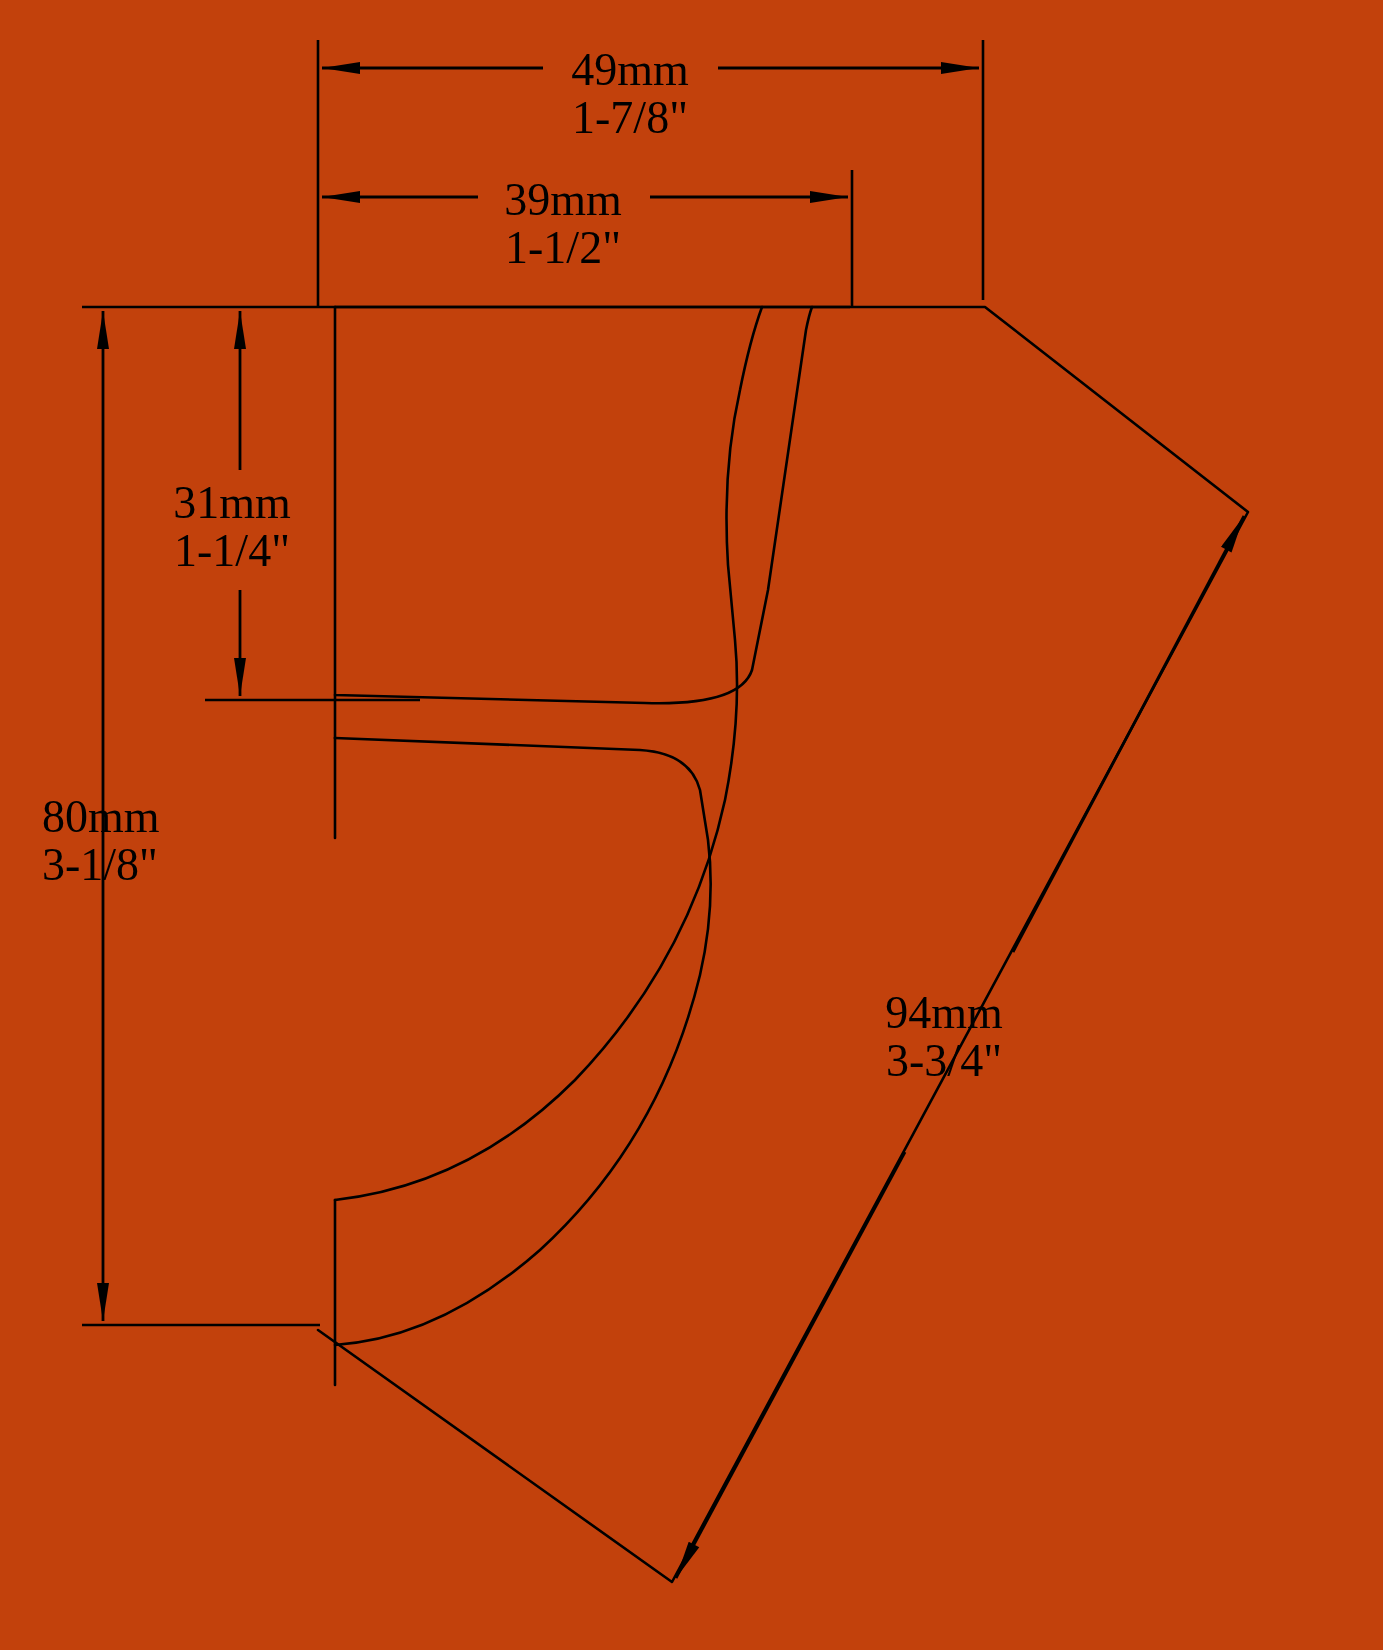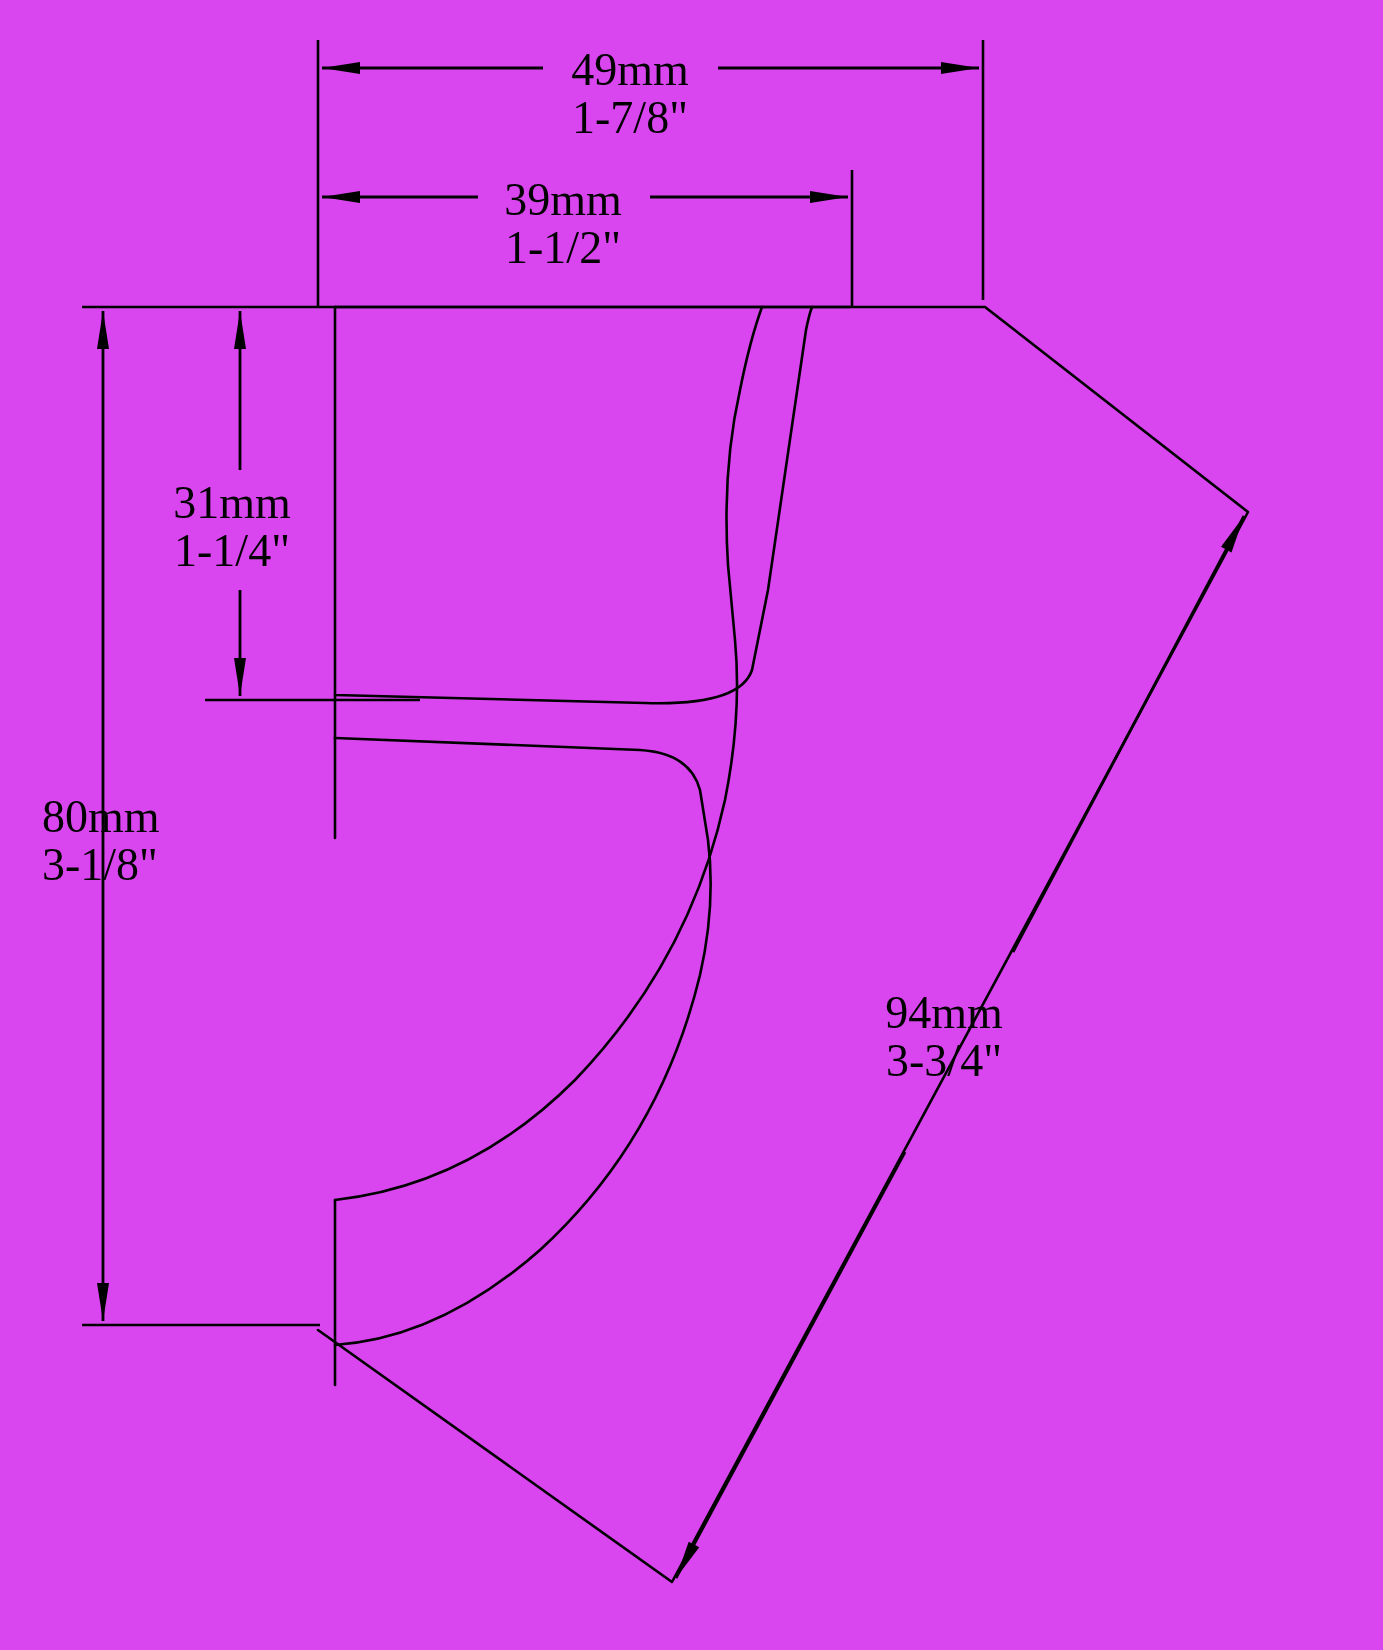--- a/index.html
+++ b/index.html
@@ -7,21 +7,21 @@
     padding: 0;
     background: #ffffff;
   }
   body {
     font-family: "Liberation Serif", "DejaVu Serif", serif;
   }
   #drawing-root {
     position: relative;
     width: 1383px;
     height: 1650px;
-    background: #d946ef;
+    background: #c2410c;
     overflow: hidden;
   }
   #drawing-svg {
     position: absolute;
     left: 0;
     top: 0;
     width: 1383px;
     height: 1650px;
   }
   .dim-text {

